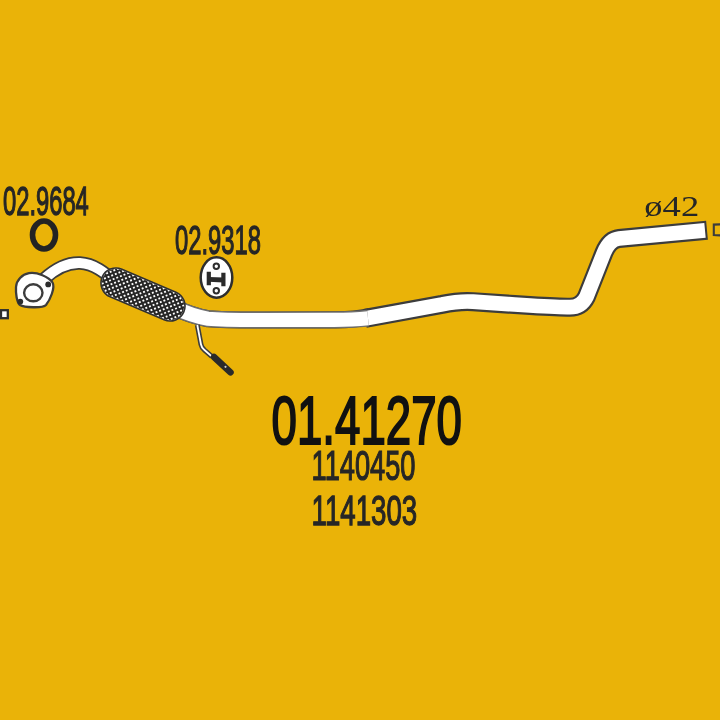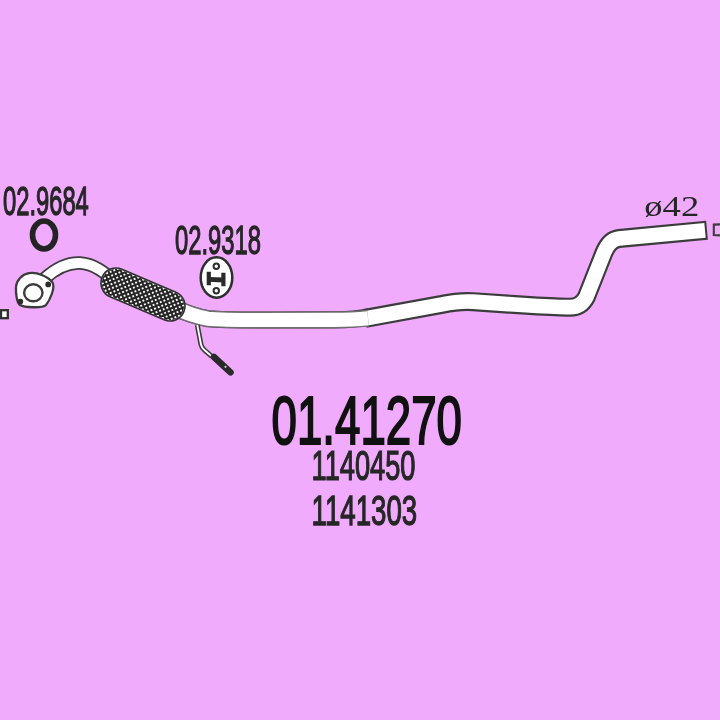--- a/index.html
+++ b/index.html
@@ -1,16 +1,16 @@
 <!DOCTYPE html>
 <html><head>
 <meta charset="utf-8">
 <style>
   html,body{margin:0;padding:0;background:#fff;}
-  #stage{position:relative;width:720px;height:720px;background:#f0abfc;overflow:hidden;}
+  #stage{position:relative;width:720px;height:720px;background:#eab308;overflow:hidden;}
   svg{position:absolute;top:0;left:0;}
   .soft{filter:blur(0.65px);}
 </style>
 </head>
 <body>
 <div id="stage">
 <svg class="soft" width="720" height="720" viewBox="0 0 720 720">
   <defs>
     <mask id="flexmask" maskUnits="userSpaceOnUse" x="80" y="245" width="130" height="100">
       <rect x="80" y="245" width="130" height="100" fill="black"></rect>

